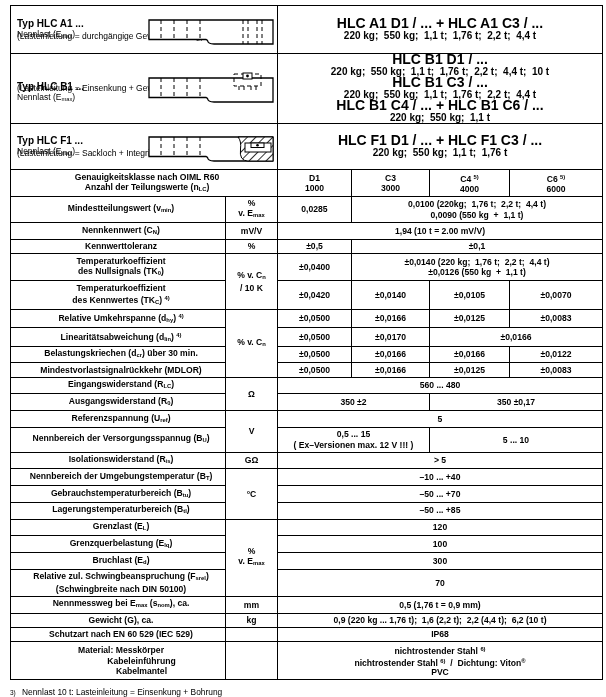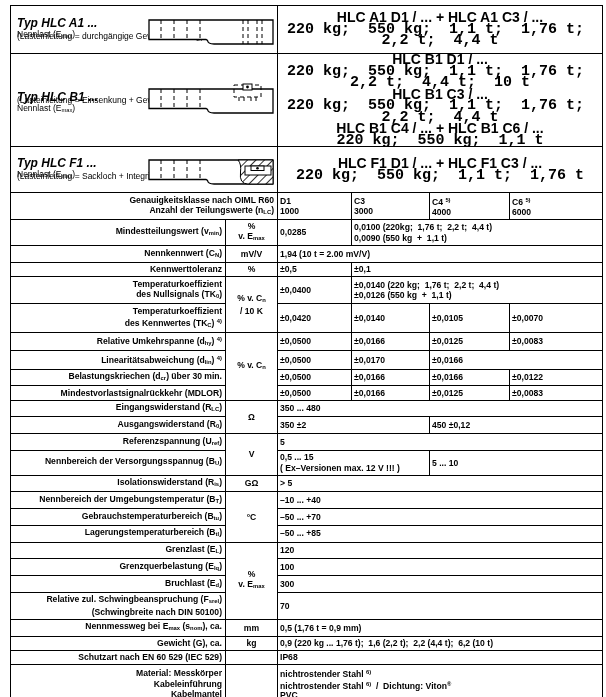--- a/index.html
+++ b/index.html
@@ -7,36 +7,36 @@
        font-family:"Liberation Sans",sans-serif;color:#000;}
   .sheet{position:absolute;left:10px;top:5px;width:592px;}
   table{border-collapse:collapse;table-layout:fixed;width:592px;}
   td{border:1px solid #000;vertical-align:middle;box-sizing:border-box;}
   sub{font-size:0.68em;vertical-align:-0.25em;letter-spacing:0;}
   sup{font-size:0.68em;vertical-align:0.45em;}
 
   
   .top-table td{padding:0;}
   .type-cell{position:relative;height:100%;padding:3px 6px;box-sizing:border-box;}
-  .type-title{font-weight:bold;font-size:12px;line-height:11px;font-style:italic;}
+  .type-title{font-weight:bold;font-size:10px;line-height:11px;}
   .type-sub{font-size:8.5px;line-height:10px;}
   .type-note{position:absolute;left:6px;font-size:8.5px;white-space:nowrap;}
   .note-bottom{bottom:3px;}
   .note-b1{bottom:14px;}
   .drawing{position:absolute;right:3px;top:2px;}
   .variants-cell{text-align:center;padding:2px 2px;}
   .v-name{font-weight:bold;font-size:14px;line-height:11.5px;}
-  .v-loads{font-weight:bold;font-size:15px;line-height:11.5px;font-family:Liberation Mono, monospace;}
+  .v-loads{font-weight:bold;font-size:10px;line-height:11.5px;}
 
   
   .spec-table{margin-top:-1px;}
   .spec-table td{font-size:8.6px;line-height:10.3px;padding:1.5px 3px;}
-  .spec-table .lbl{text-align:right;font-weight:bold;padding-left:9px;}
+  .spec-table .lbl{text-align:center;font-weight:bold;padding-left:9px;}
   .spec-table .unit{text-align:center;font-weight:bold;padding:1px 1px;}
-  .spec-table .val{text-align:left;font-weight:bold;padding:1.5px 2px;}
+  .spec-table .val{text-align:center;font-weight:bold;padding:1.5px 2px;}
   .ind{display:inline-block;width:41px;}
 
   
   .footnotes{margin-top:7px;font-size:8.4px;line-height:10.6px;}
   .fn{display:flex;align-items:flex-start;}
   .fn-m{flex:0 0 12px;font-size:6.5px;padding-top:1px;}
   .fn-t{flex:1;}
 </style>
 </head>
 <body>
@@ -215,26 +215,26 @@
         <tr>
           <td class="lbl">Mindestvorlastsignalrückkehr (MDLOR)</td>
           <td class="val">±0,0500</td>
           <td class="val">±0,0166</td>
           <td class="val">±0,0125</td>
           <td class="val">±0,0083</td>
         </tr>
         <tr>
           <td class="lbl">Eingangswiderstand (R<sub>LC</sub>)</td>
           <td class="unit" rowspan="2">Ω</td>
-          <td class="val" colspan="4">350 ... 480</td>
+          <td class="val" colspan="4">560 ... 480</td>
         </tr>
         <tr>
           <td class="lbl">Ausgangswiderstand (R<sub>0</sub>)</td>
           <td class="val" colspan="2">350 ±2</td>
-          <td class="val" colspan="2">450 ±0,12</td>
+          <td class="val" colspan="2">350 ±0,17</td>
         </tr>
         <tr>
           <td class="lbl">Referenzspannung (U<sub>ref</sub>)</td>
           <td class="unit" rowspan="2">V</td>
           <td class="val" colspan="4">5</td>
         </tr>
         <tr>
           <td class="lbl">Nennbereich der Versorgungsspannug (B<sub>U</sub>)</td>
           <td class="val" colspan="2">0,5 ... 15<br>( Ex–Versionen max. 12 V !!! )</td>
           <td class="val" colspan="2">5 ... 10</td>
@@ -293,16 +293,17 @@
           <td class="lbl">Material: Messkörper<br><span class="ind"></span>Kabeleinführung<br><span class="ind"></span>Kabelmantel</td>
           <td class="unit"></td>
           <td class="val" colspan="4">nichtrostender Stahl <sup>6)</sup><br>nichtrostender Stahl <sup>6)</sup> &nbsp;/&nbsp; Dichtung: Viton<sup>®</sup><br>PVC</td>
         </tr>
       </tbody>
   </table>
 
   <div class="footnotes">
       <div class="fn">
         <span class="fn-m">3)</span>
+        <span class="fn-t">Nennlast 10 t: Lasteinleitung = Einsenkung + Bohrung</span>
       </div>
     </div>
 
 </div>
 
 </body></html>

